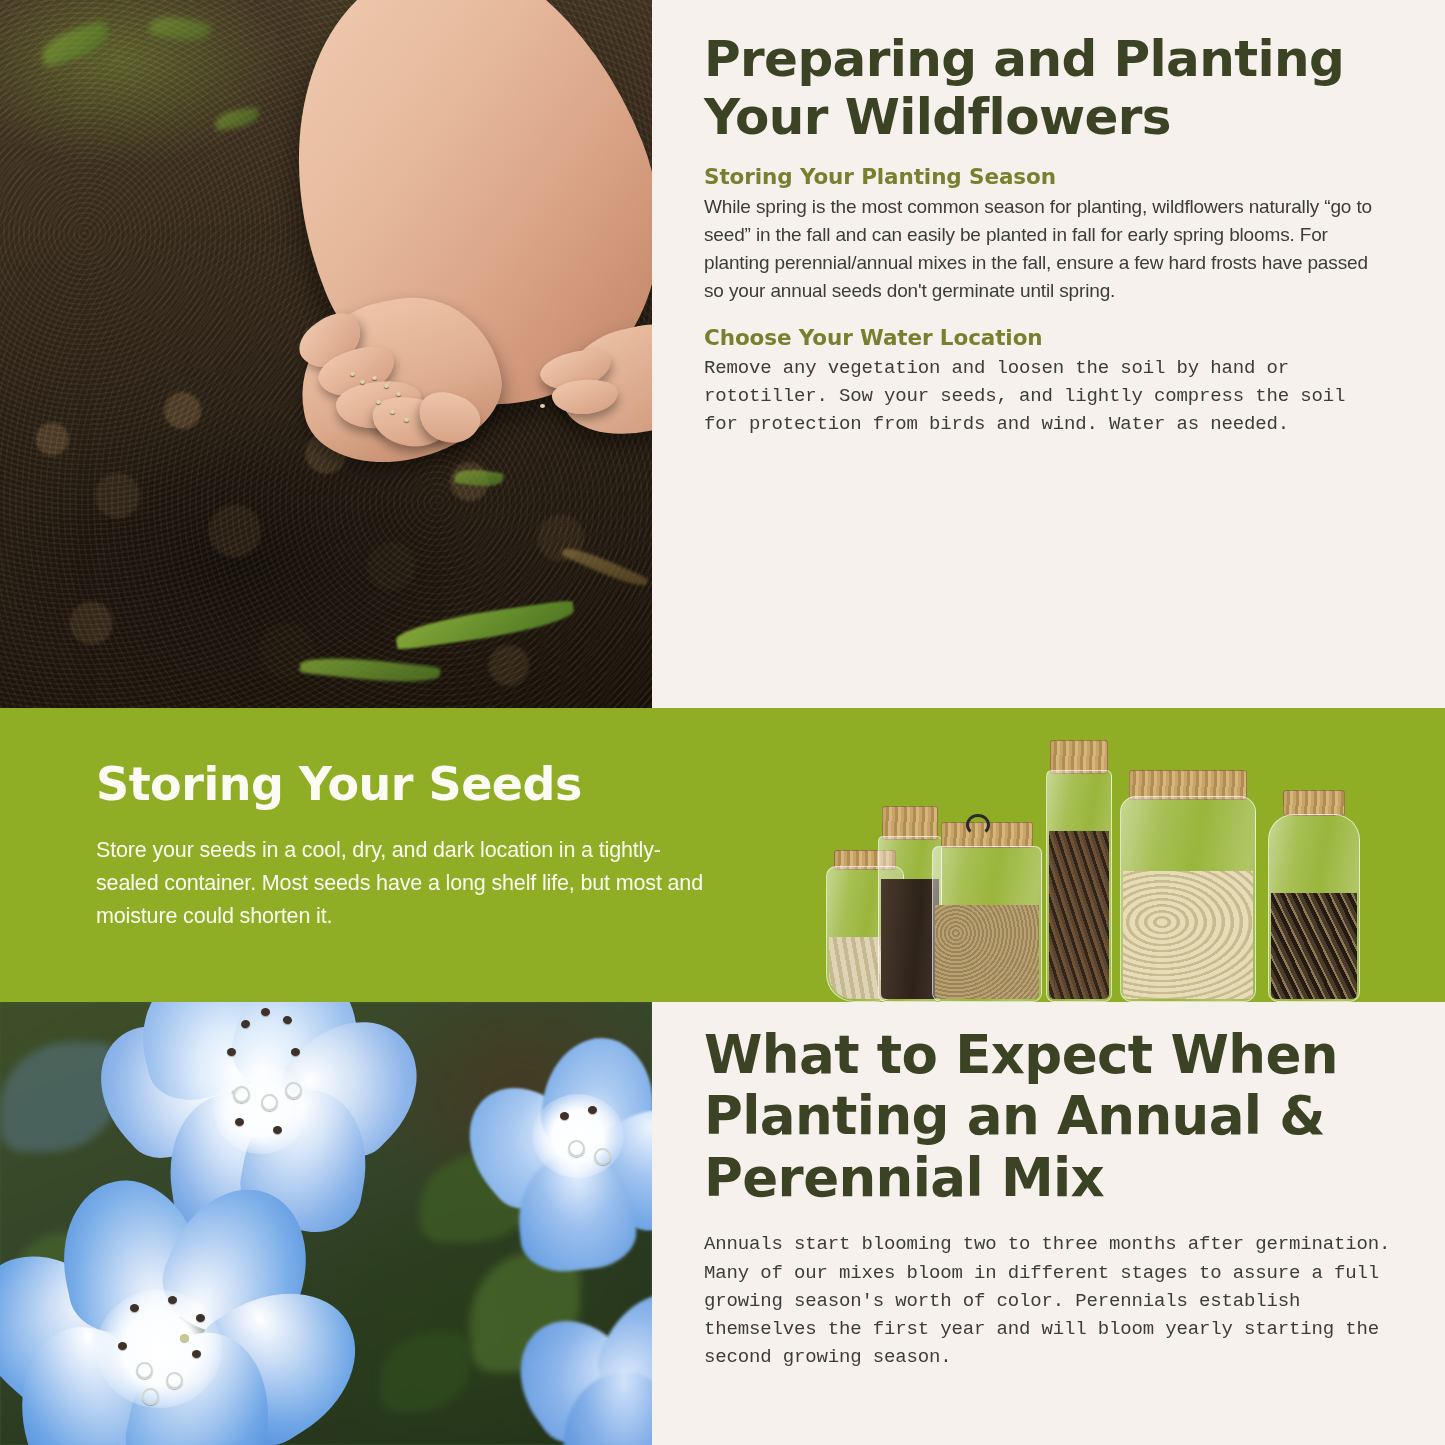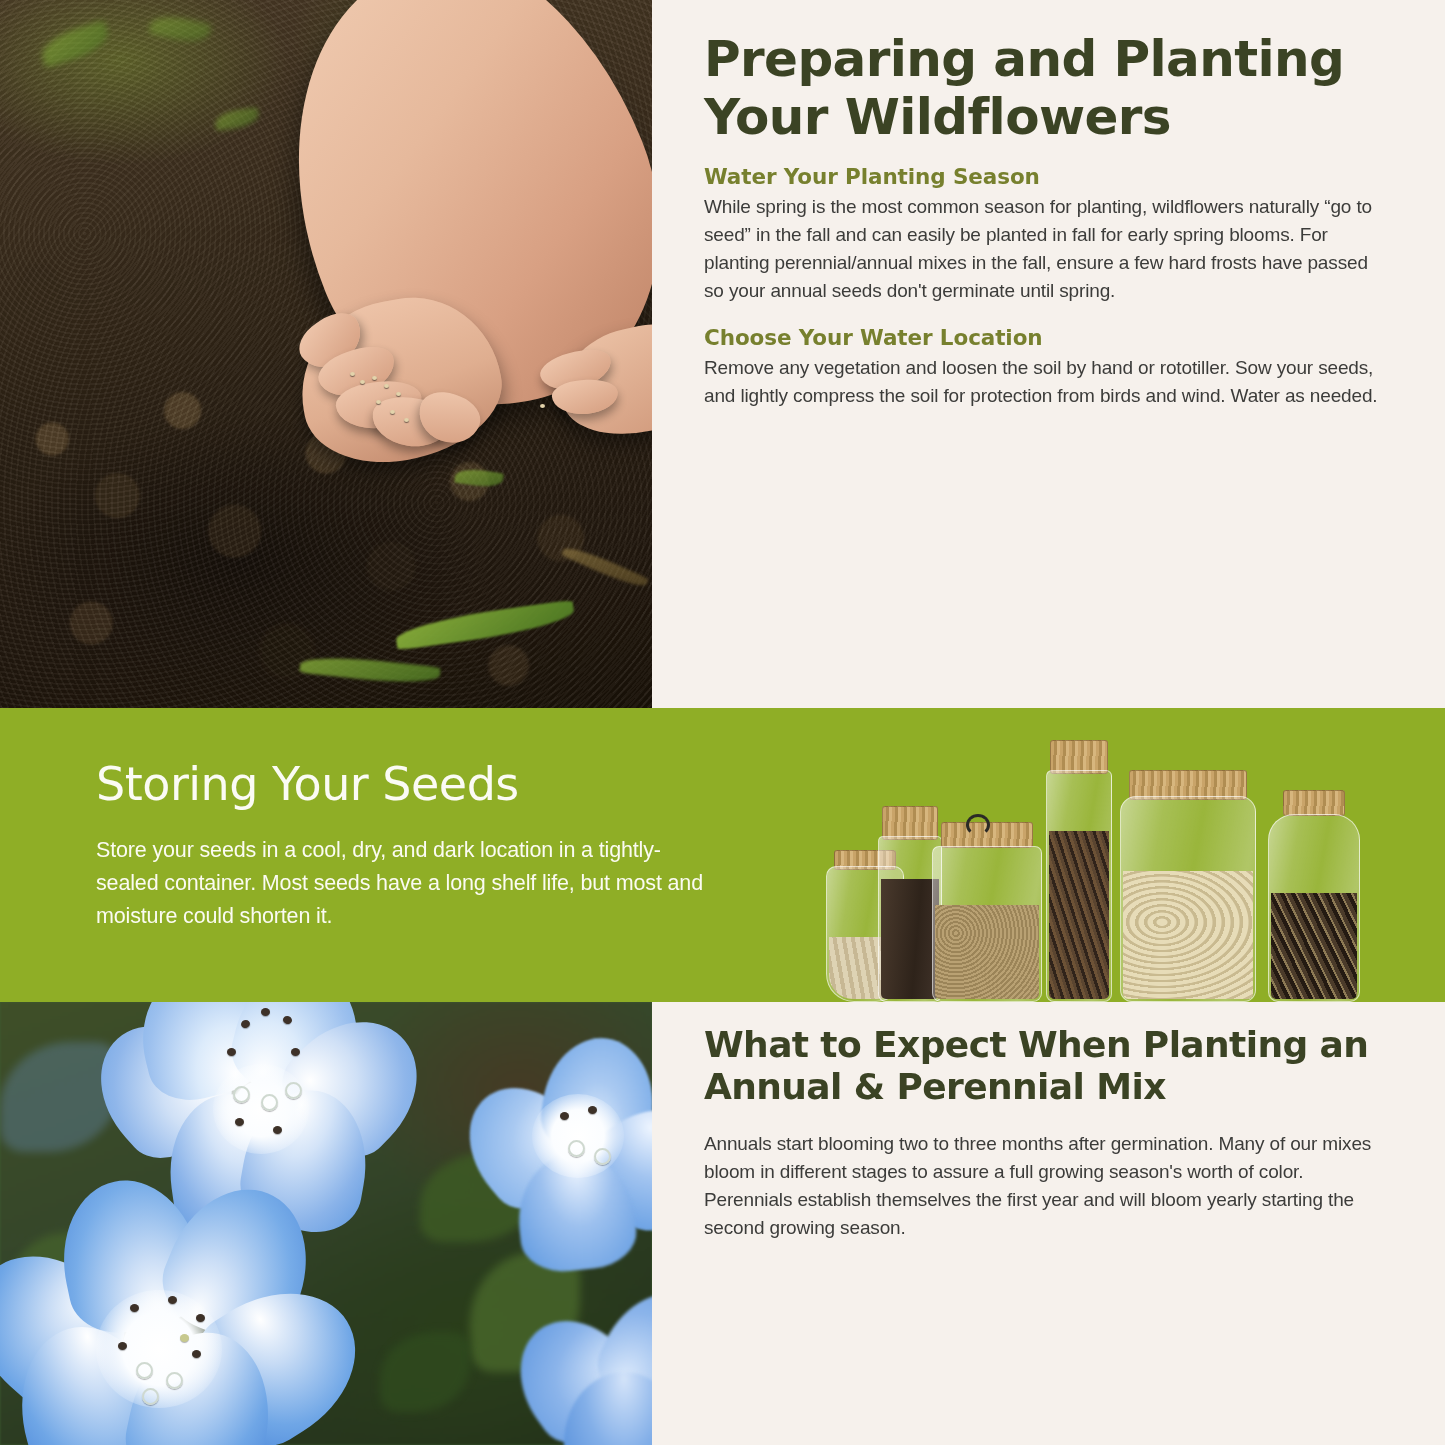--- a/index.html
+++ b/index.html
@@ -61,38 +61,38 @@
     letter-spacing: -0.1px;
   }
   p.body-text {
     font-family: "Liberation Sans", sans-serif;
     color: #3c3c3a;
     font-size: 19px;
     line-height: 1.48;
     margin: 0 0 20px 0;
     letter-spacing: -0.15px;
   }
-  p.body-text.last { margin-bottom: 0; }
+  p.body-text.last { margin-bottom: 0; font-family: Liberation Mono, monospace; }
 
   
   .sec2 {
     position: absolute;
     left: 0; top: 708px;
     width: 1445px; height: 294px;
     background: #8fae26;
     overflow: hidden;
   }
   .sec2-text {
     position: absolute;
     left: 96px; top: 52px;
     width: 620px;
   }
   h2.band-head {
     font-family: "DejaVu Sans", sans-serif;
-    font-weight: normal;
+    font-weight: bold;
     color: #fbfbf4;
     font-size: 46px;
     line-height: 1.05;
     margin: 0 0 26px 0;
     letter-spacing: -0.5px;
   }
   p.band-text {
     font-family: "Liberation Sans", sans-serif;
     color: #fbfbf2;
     font-size: 21.5px;
@@ -321,21 +321,21 @@
       <div class="seeds-dot" style="left:396px; top:392px;"></div>
       <div class="seeds-dot" style="left:376px; top:400px;"></div>
       <div class="seeds-dot" style="left:390px; top:410px;"></div>
       <div class="seeds-dot" style="left:404px; top:418px;"></div>
       <div class="seeds-dot" style="left:540px; top:404px;"></div>
     </div>
 
     <div class="sec1-text">
       <h1 class="big-head">Preparing and Planting Your Wildflowers</h1>
 
-      <h3 class="sub-head">Water Your Planting Season</h3>
+      <h3 class="sub-head">Storing Your Planting Season</h3>
       <p class="body-text">While spring is the most common season for planting, wildflowers naturally “go to seed” in the fall and can easily be planted in fall for early spring blooms. For planting perennial/annual mixes in the fall, ensure a few hard frosts have passed so your annual seeds don't germinate until spring.</p>
 
       <h3 class="sub-head">Choose Your Water Location</h3>
 
       <p class="body-text last">Remove any vegetation and loosen the soil by hand or rototiller. Sow your seeds, and lightly compress the soil for protection from birds and wind. Water as needed.</p>
     </div>
   </div>
 
   <div class="sec2">
     <div class="sec2-text">
@@ -452,18 +452,18 @@
       </div>
 
       <div class="flw" style="left:520px; top:290px; width:210px; height:180px;">
         <div class="petal" style="left:0px; top:26px; width:110px; height:120px; background:radial-gradient(ellipse at 86% 62%, #dbe9fb 0%, #8bb4ea 48%, #5792dd 100%); transform:rotate(-36deg); filter:blur(1.4px);"></div>
         <div class="petal" style="left:86px; top:0px; width:112px; height:122px; background:radial-gradient(ellipse at 30% 82%, #dbe9fb 0%, #8bb4ea 48%, #5792dd 100%); transform:rotate(26deg); filter:blur(1.4px);"></div>
         <div class="petal" style="left:44px; top:80px; width:120px; height:118px; background:radial-gradient(ellipse at 50% 6%, #d3e3f9 0%, #83afe8 48%, #4f8bd9 100%); transform:rotate(0deg); filter:blur(1.6px);"></div>
       </div>
     </div>
 
     <div class="sec3-text">
-      <h1 class="big-head" style="font-size:36px; margin-bottom:22px;">What to Expect When Planting an Annual &amp; Perennial Mix</h1>
+      <h1 class="big-head" style="font-size:53px; margin-bottom:22px;">What to Expect When Planting an Annual &amp; Perennial Mix</h1>
       <p class="body-text last">Annuals start blooming two to three months after germination. Many of our mixes bloom in different stages to assure a full growing season's worth of color. Perennials establish themselves the first year and will bloom yearly starting the second growing season.</p>
     </div>
   </div>
 
 </div>
 
 </body></html>

